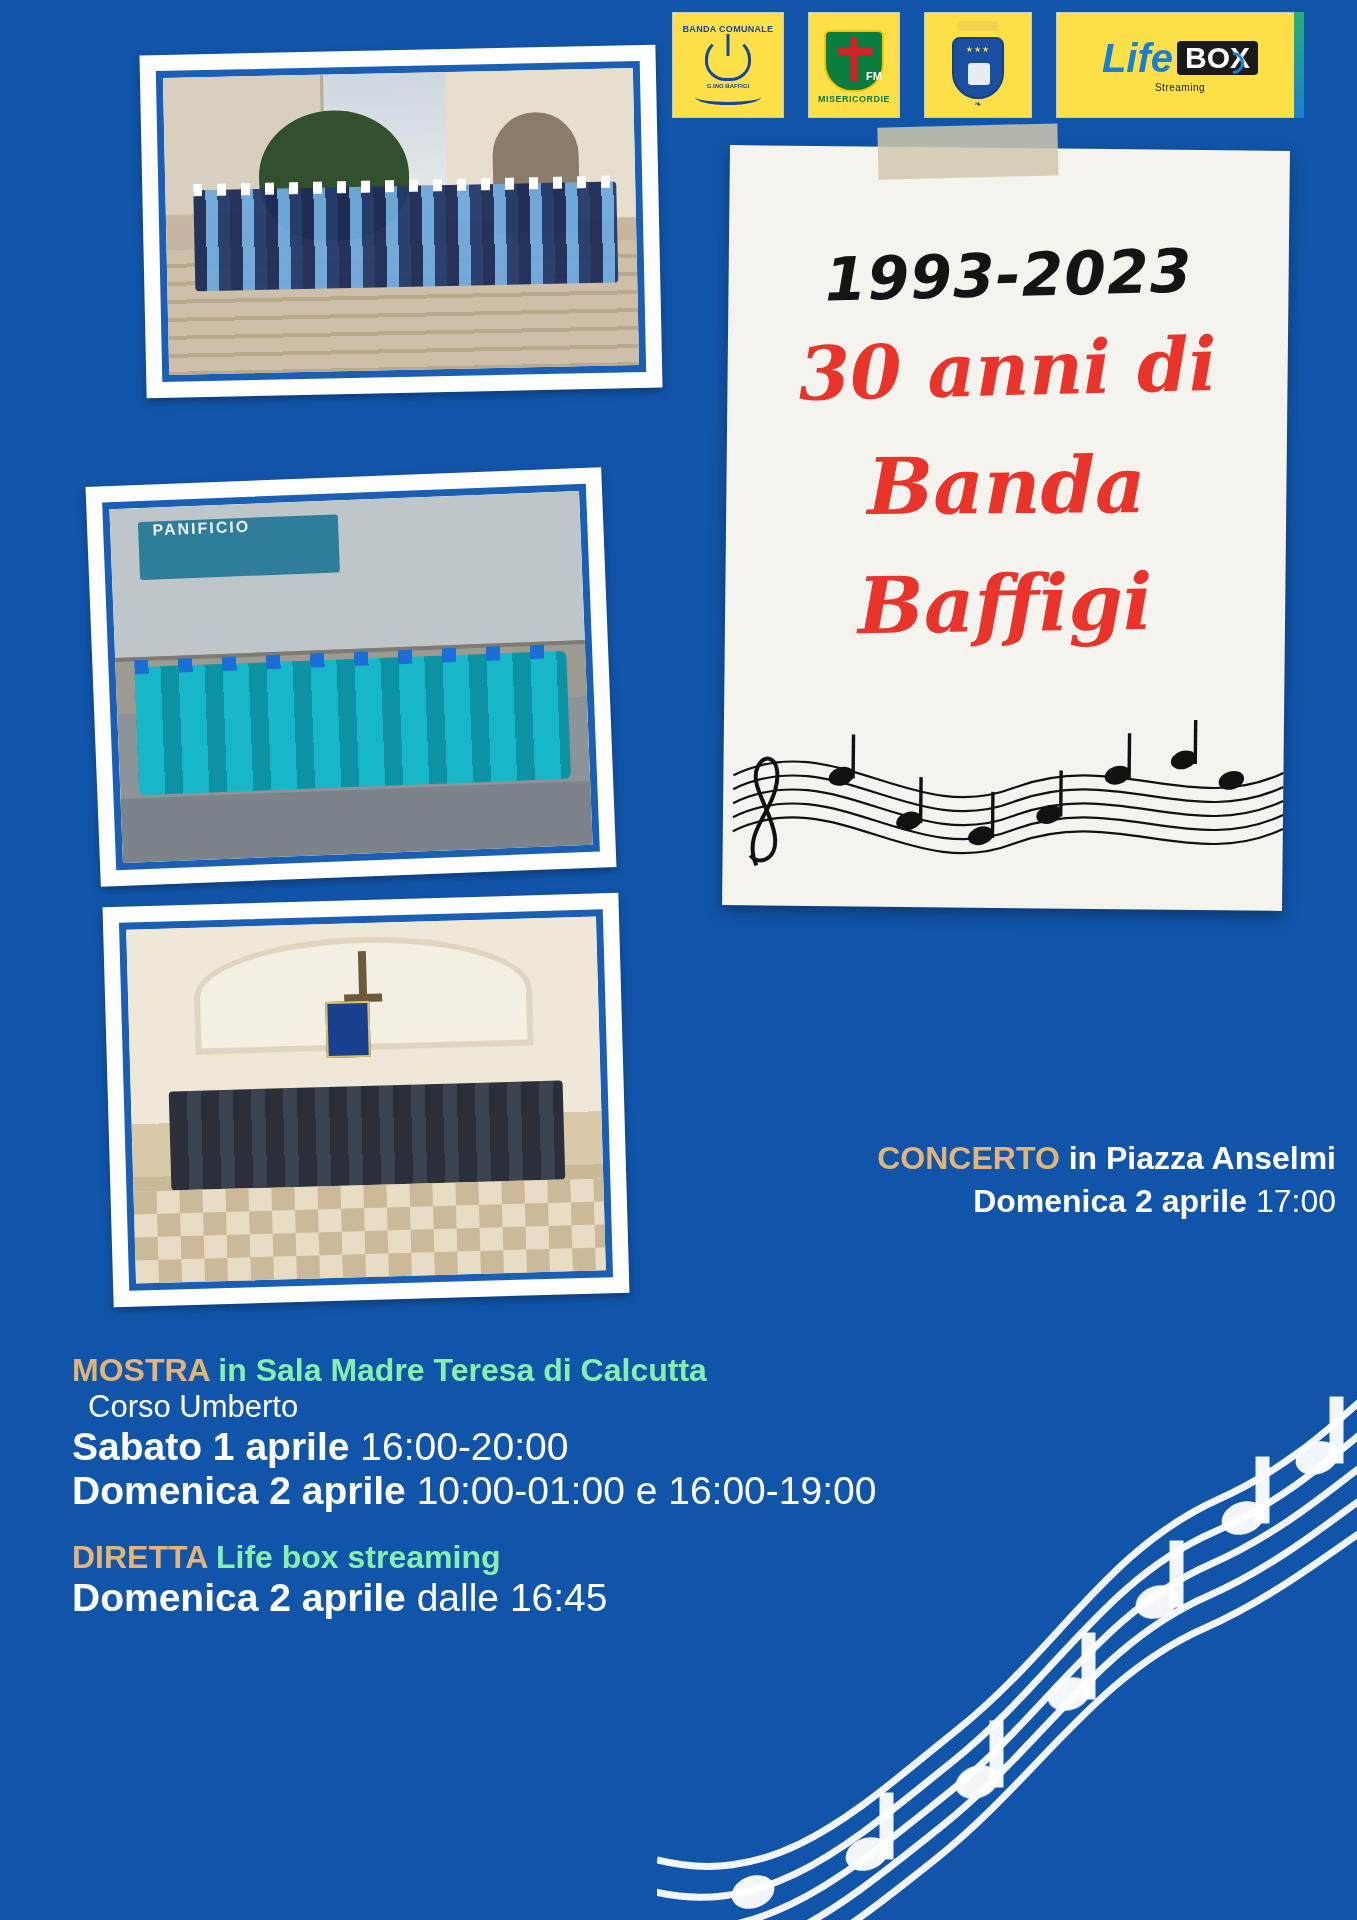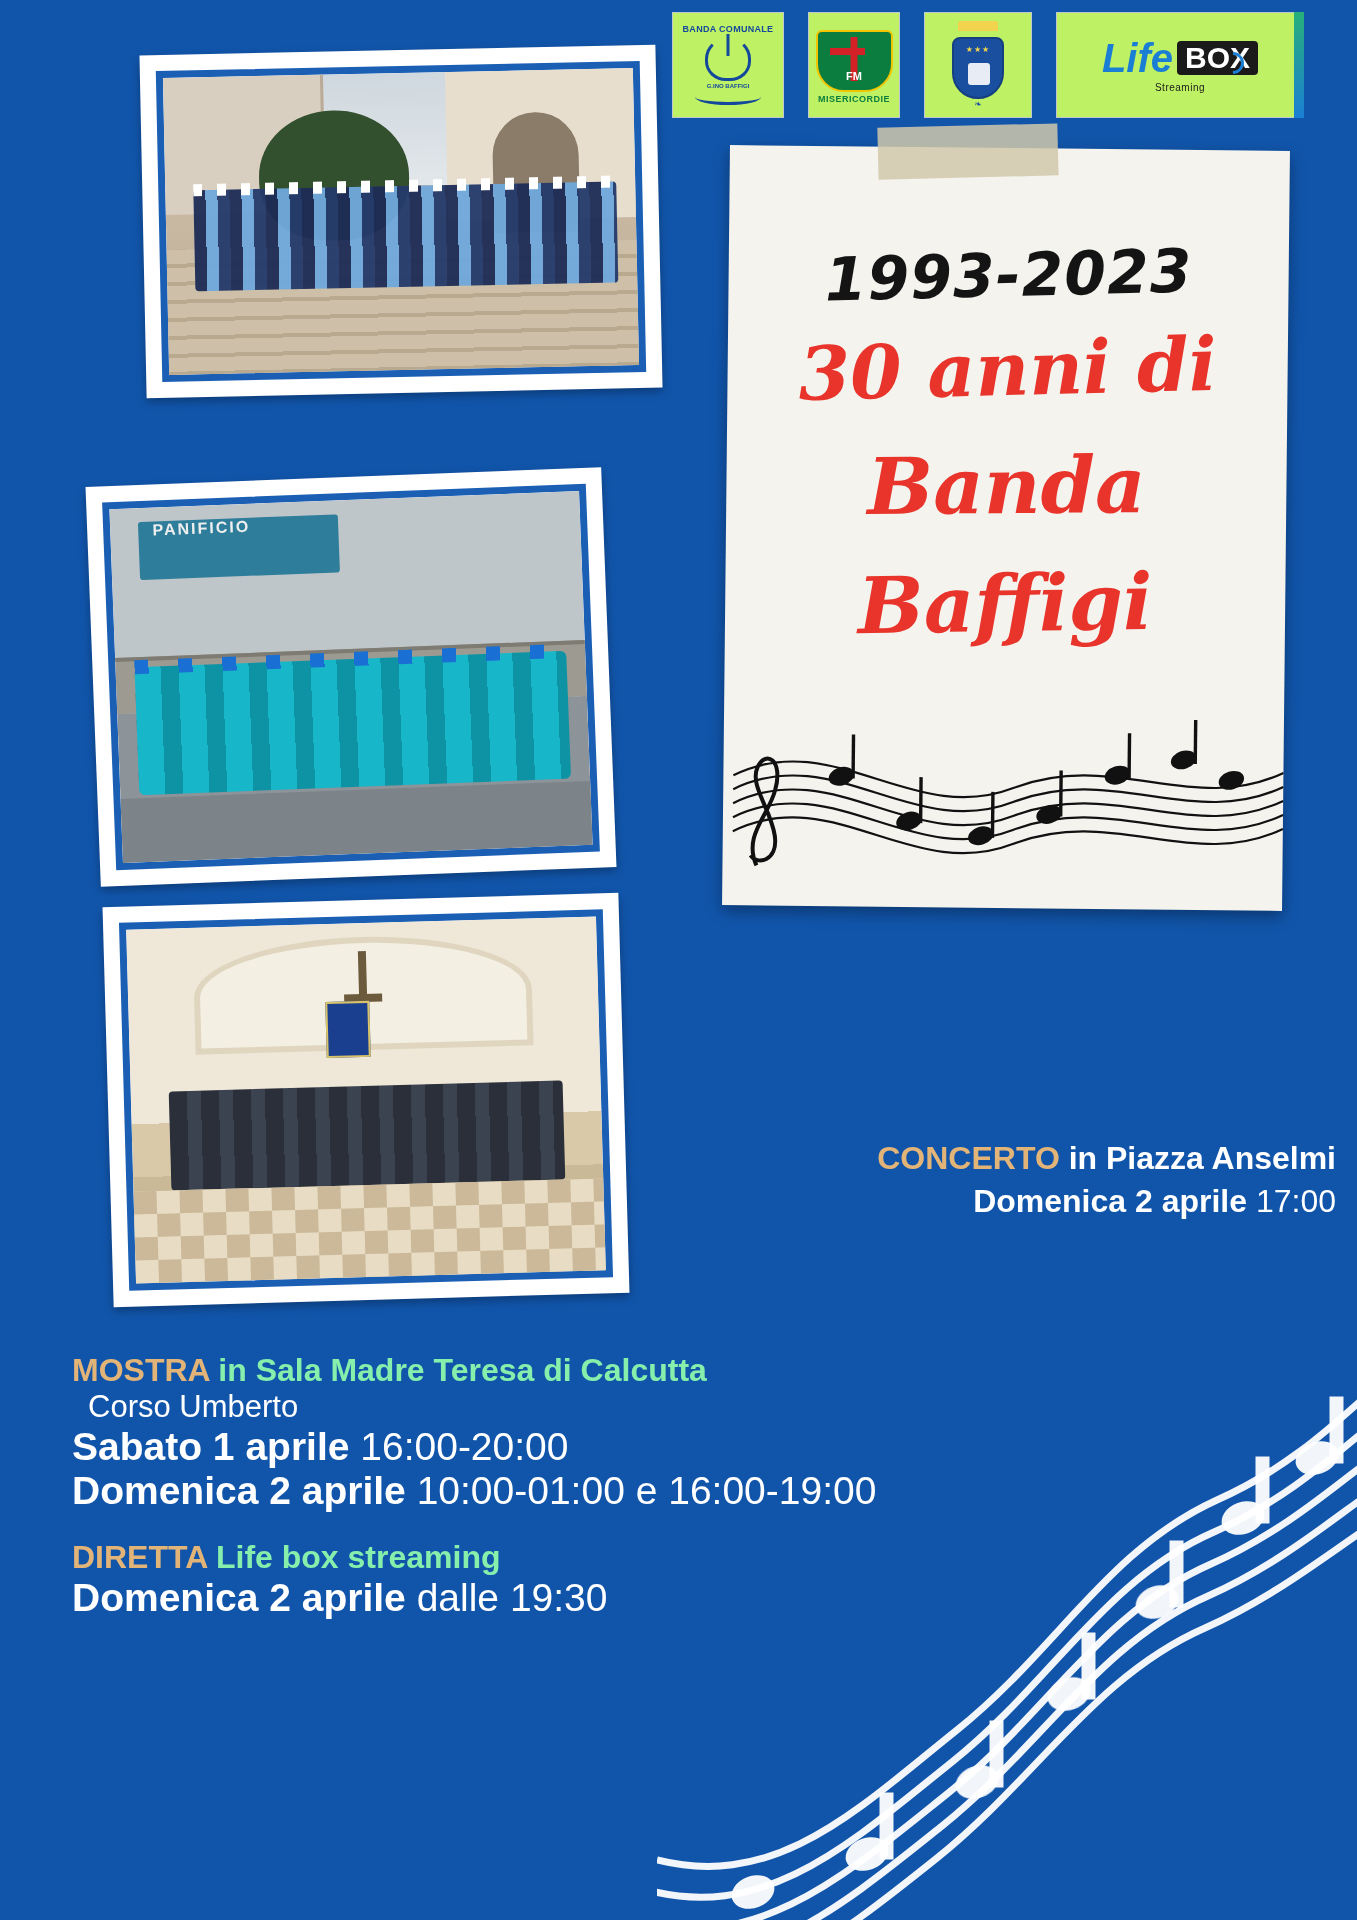--- a/index.html
+++ b/index.html
@@ -21,21 +21,21 @@
   
   .logos {
     position: absolute;
     top: 12px;
     left: 672px;
     display: flex;
     gap: 24px;
     align-items: flex-start;
   }
   .logo-box {
-    background: #bef264;
+    background: #fde047;
     border: 1px solid #bfc7d0;
     display: flex;
     align-items: center;
     justify-content: center;
     flex-direction: column;
   }
   .logo-1 { width: 112px; height: 106px; }
   .logo-2 { width: 92px; height: 106px; }
   .logo-3 { width: 108px; height: 106px; }
   .logo-4 { width: 248px; height: 106px; }
@@ -53,25 +53,26 @@
     content: ""; position: absolute; left: 50%; top: -6px; width: 3px; height: 22px;
     background: #14489c; transform: translateX(-50%);
   }
   .laurel {
     width: 66px; height: 16px; margin: 0 auto; border-bottom: 3px solid #14489c;
     border-radius: 0 0 50% 50%;
   }
 
   .logo-mis { text-align: center; }
   .mis-shield {
-    width: 77px; height: 62px; margin: 4px auto 2px;
+    width: 60px; height: 62px; margin: 4px auto 2px;
     background: #0b7d3e;
     border: 2px solid #f2c500;
     border-radius: 6px 6px 28px 28px;
     position: relative;
+    text-align: right;
   }
   .mis-cross-v { position: absolute; left: 50%; top: 5px; width: 7px; height: 44px; background: #d42027; transform: translateX(-50%); }
   .mis-cross-h { position: absolute; left: 12px; top: 16px; width: 35px; height: 7px; background: #d42027; }
   .mis-letters { position: absolute; left: 0; right: 0; bottom: 8px; color: #fff; font-size: 11px; font-weight: bold; }
   .logo-mis .cap { font-size: 9px; font-weight: bold; color: #0b7d3e; letter-spacing: .5px; }
 
   .logo-comune { text-align: center; }
   .crest {
     width: 52px; height: 62px; margin: 6px auto 0;
     background: #1a4fa0; border: 2px solid #15407f;
@@ -375,21 +376,21 @@
       </div>
     </div>
 
     <div class="blk">
       <div class="head">
         <span>DIRETTA</span>
         <span class="norm">Life box streaming</span>
       </div>
       <div class="row">
         <span class="wb">Domenica 2 aprile</span>
-        <span>dalle 19:30</span>
+        <span>dalle 16:45</span>
       </div>
     </div>
 
   </div>
 
   <svg class="bg-staff" viewBox="0 0 740 700">
     <g fill="none" stroke="#ffffff" stroke-width="7" opacity="0.95">
       <path d="M0,610 C120,640 200,560 300,480 C400,400 450,300 560,250 C650,210 700,150 740,120"></path>
       <path d="M-10,640 C110,672 195,592 295,512 C395,432 447,330 557,282 C647,242 700,182 745,152"></path>
       <path d="M-20,672 C100,704 190,624 290,544 C390,464 444,362 554,314 C644,274 700,214 750,184"></path>

